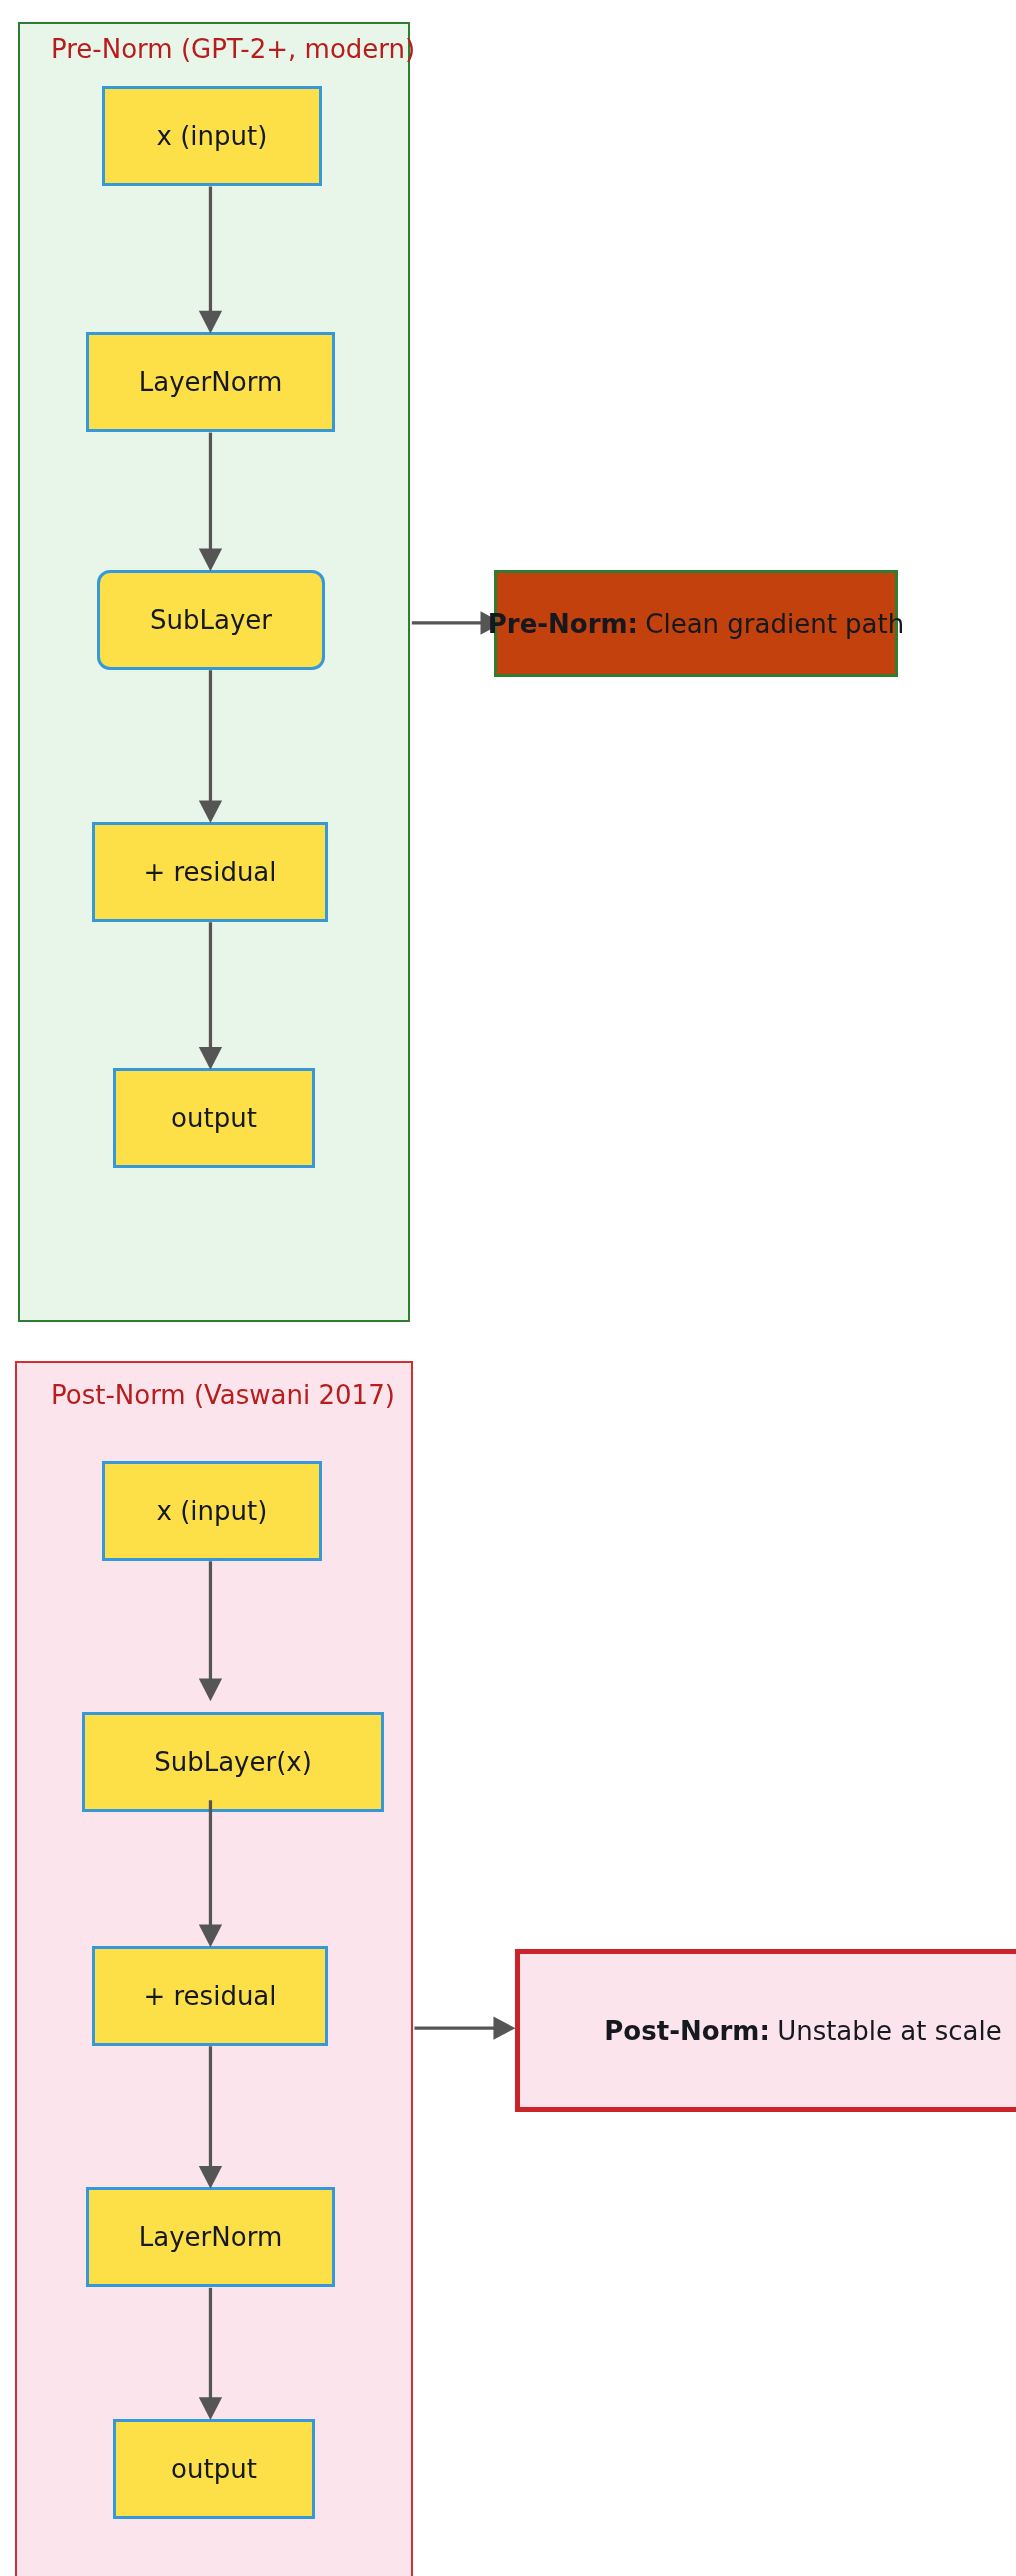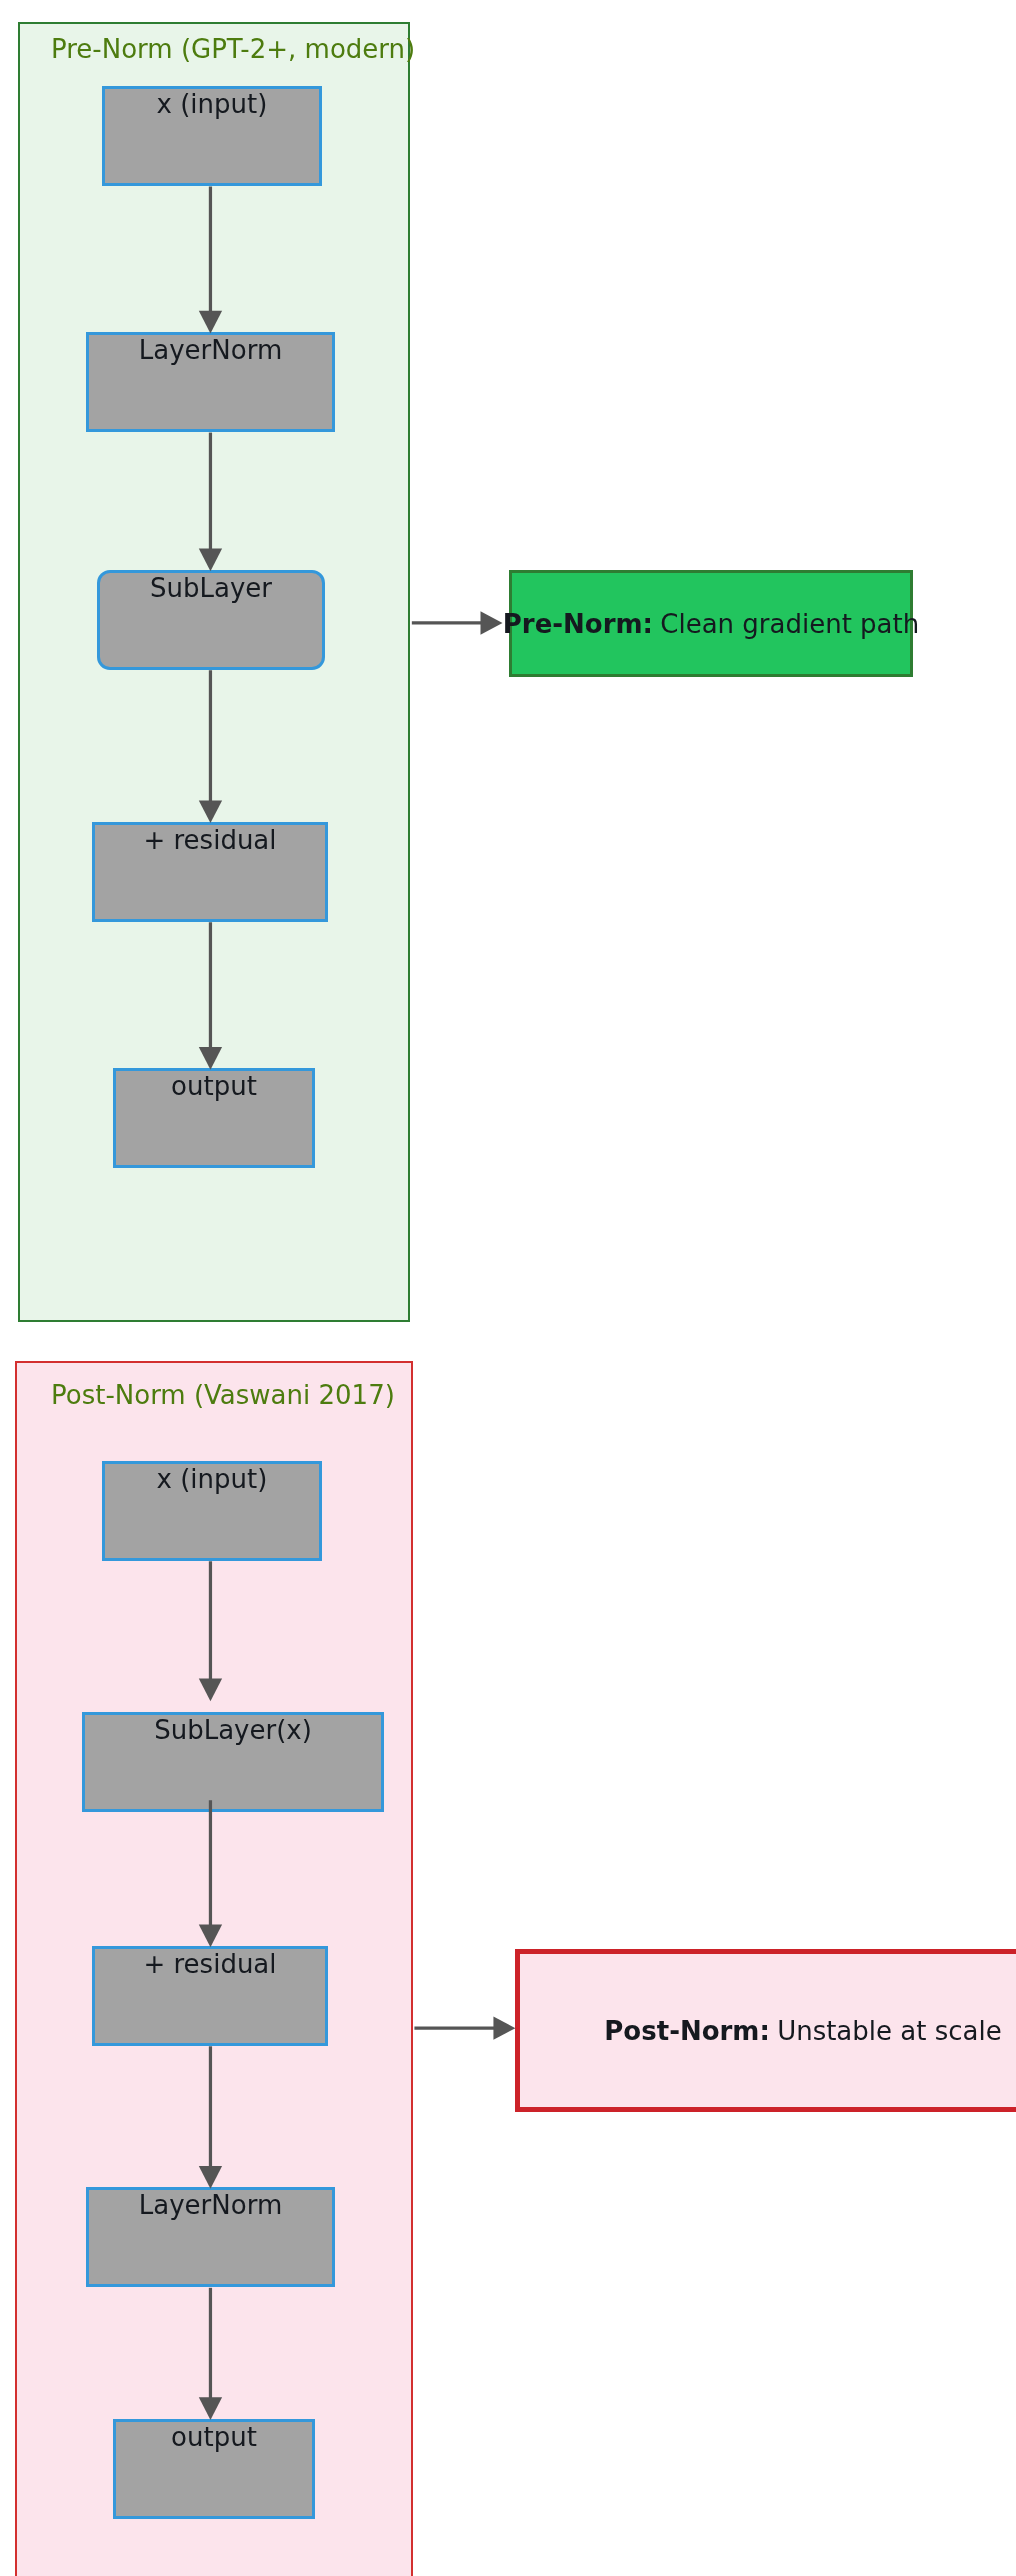--- a/index.html
+++ b/index.html
@@ -19,21 +19,21 @@
   }
 
   
   .group {
     position: absolute;
     box-sizing: border-box;
   }
   .group-title {
     position: absolute;
     font-size: 26px;
-    color: #4d7c0f;
+    color: #b91c1c;
     white-space: nowrap;
     letter-spacing: 0px;
   }
 
   .group-pre {
     left: 18px;
     top: 22px;
     width: 392px;
     height: 1300px;
     background: #e8f5e9;
@@ -45,23 +45,24 @@
     width: 398px;
     height: 1230px;
     background: #fce4ec;
     border: 2.6px solid #d32f2f;
   }
 
   
   .node {
     position: absolute;
     box-sizing: border-box;
-    background: #a3a3a3;
+    background: #fde047;
     border: 3.2px solid #3498db;
     display: flex;
+    align-items: center;
     justify-content: center;
     color: #15191f;
     font-size: 26px;
     white-space: nowrap;
   }
 
   
   .conn {
     position: absolute;
     overflow: visible;
@@ -79,25 +80,25 @@
     position: absolute;
     box-sizing: border-box;
     display: flex;
     align-items: center;
     justify-content: center;
     font-size: 26px;
     color: #15191f;
     white-space: nowrap;
   }
   .note-pre {
-    left: 509px;
+    left: 494px;
     top: 570px;
     width: 404px;
     height: 107px;
-    background: #22c55e;
+    background: #c2410c;
     border: 3.9px solid #2e7d32;
   }
   .note-post {
     left: 515px;
     top: 1949px;
     width: 576px;
     height: 163px;
     background: #fce4ec;
     border: 5.2px solid #cc2229;
   }

